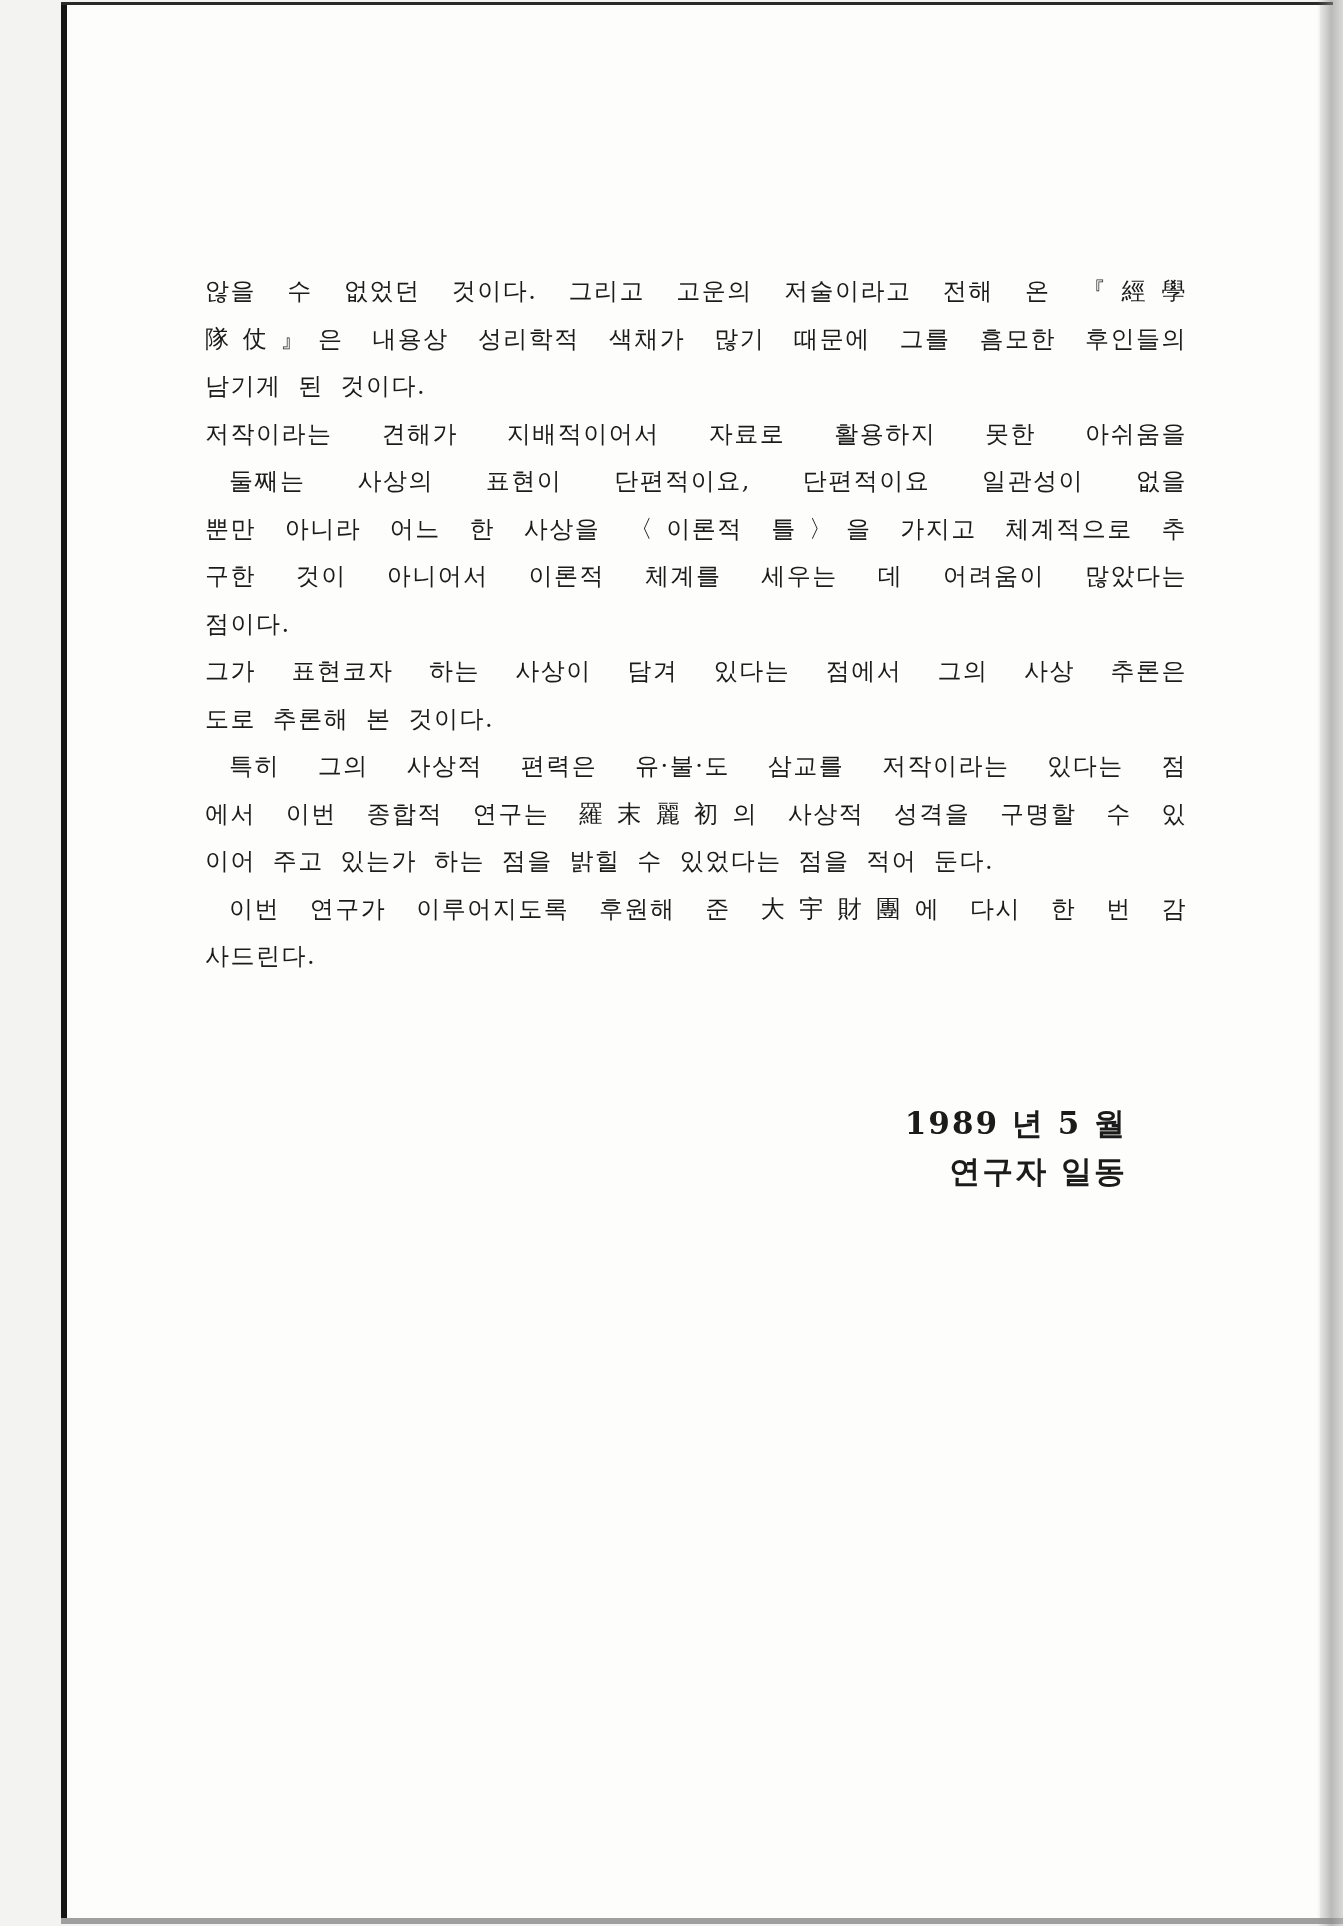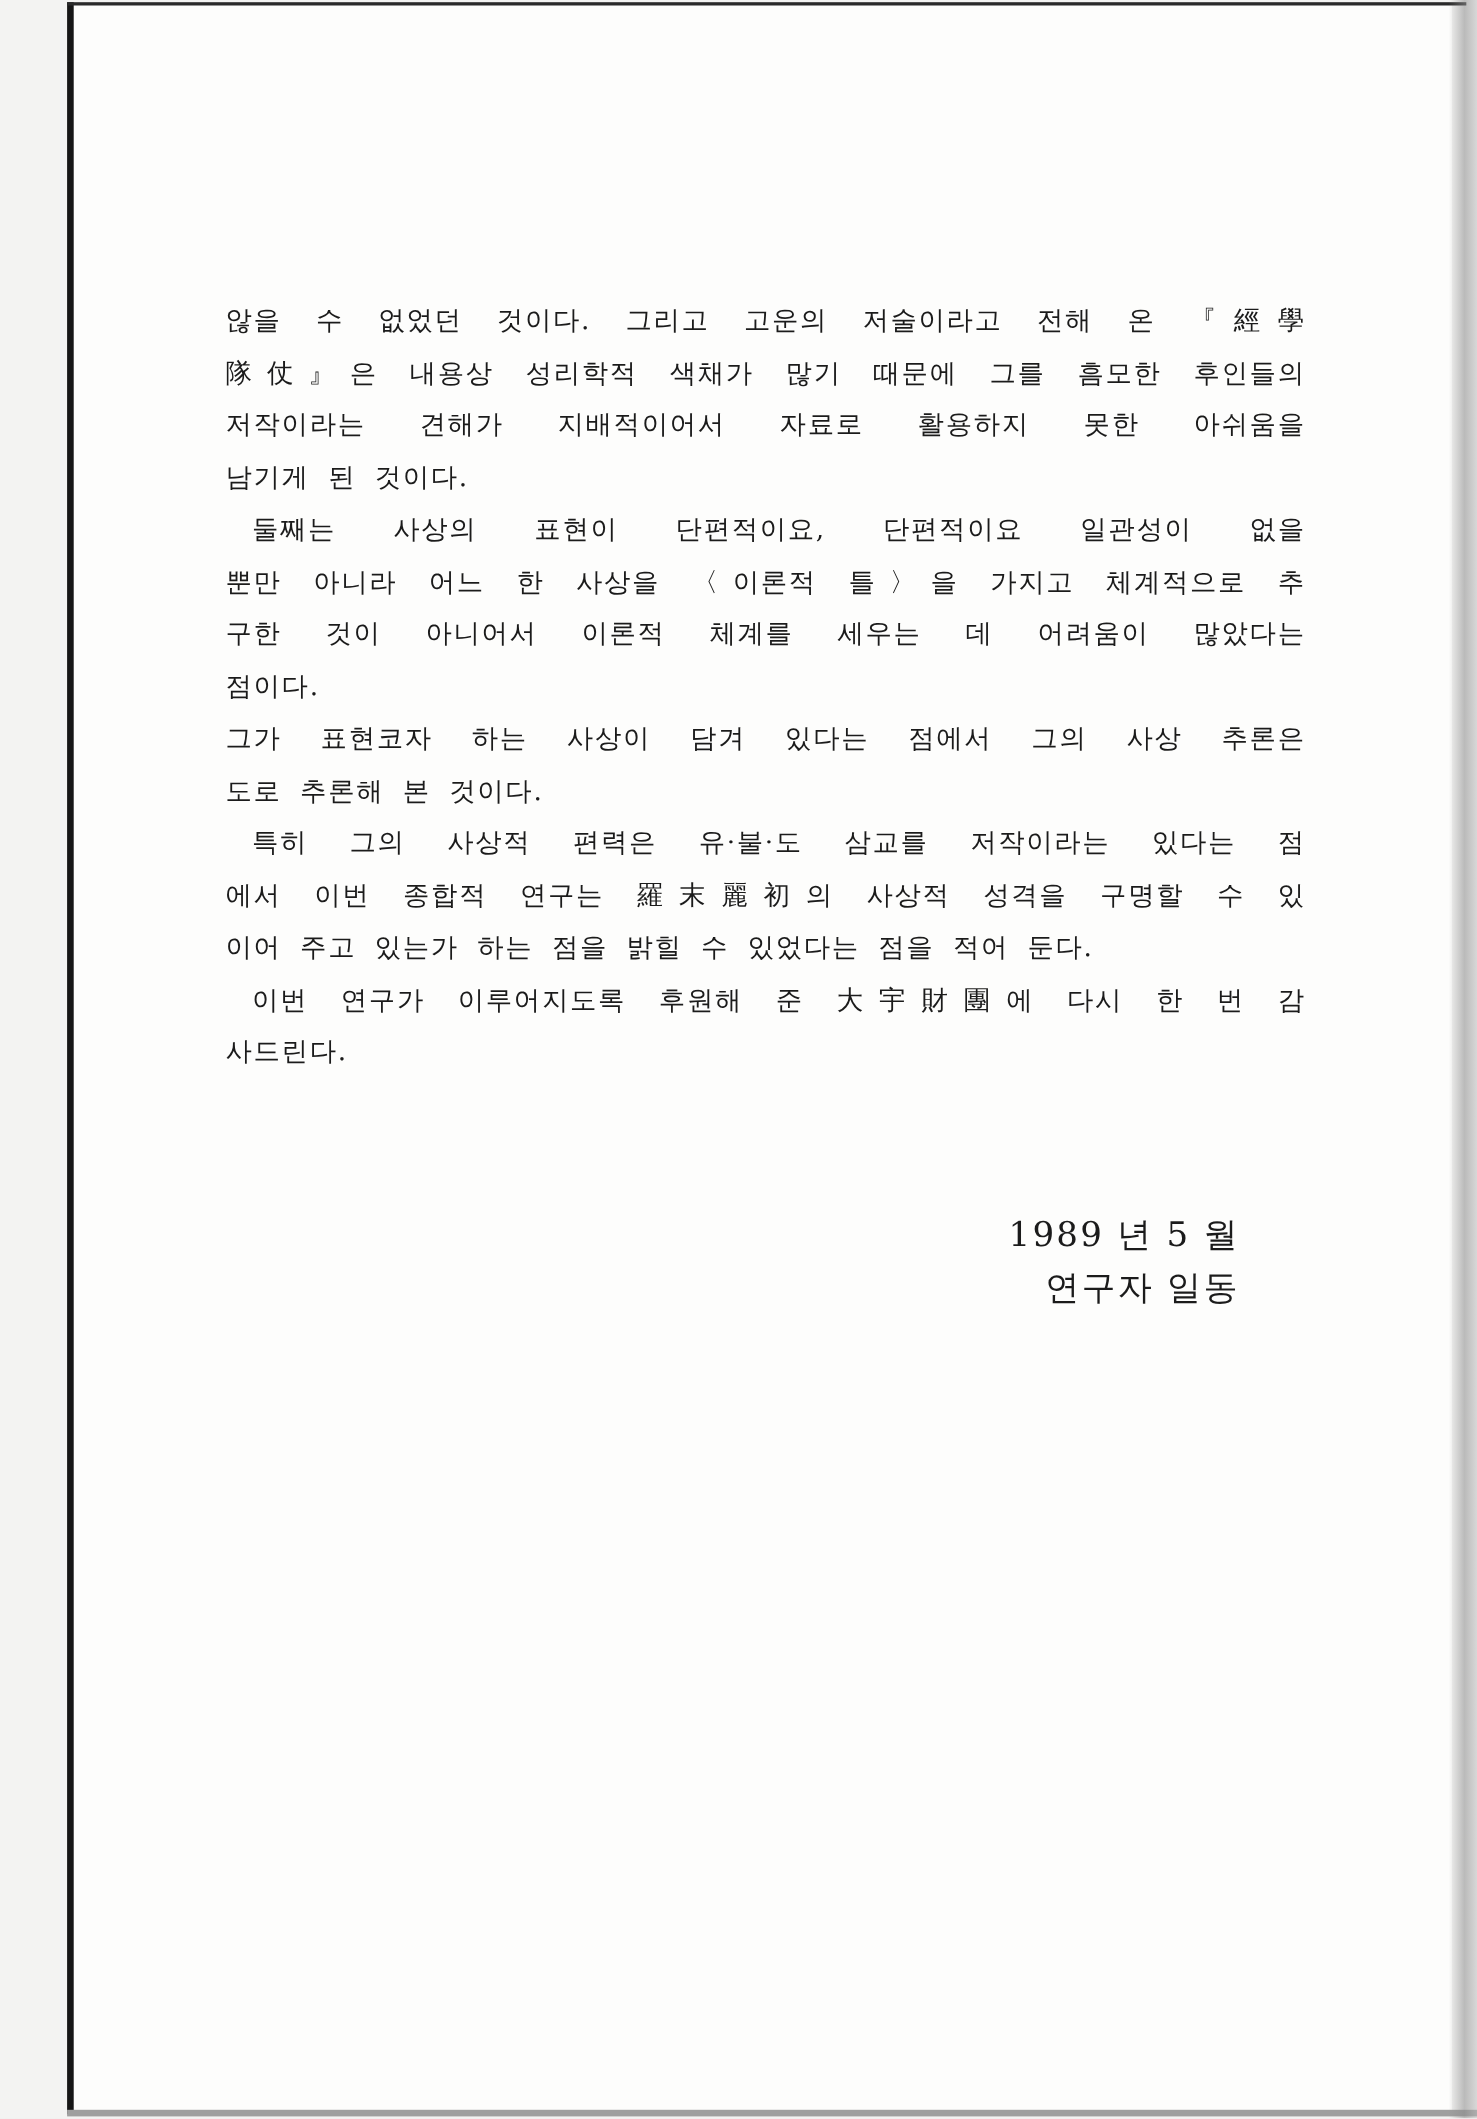--- a/index.html
+++ b/index.html
@@ -51,41 +51,42 @@
   .line.indent{text-indent:24px;}
   .sig{
     position:absolute;
     left:205px;top:1100px;width:982px;
     color:#1b1b1b;
     font-size:31px;
     line-height:47.5px;
     letter-spacing:2px;
     text-align:right;
     padding-right:0;
+    font-weight:bold;
   }
   .sig .sig-line{margin-right:60px;}
 </style>
 </head>
 <body>
 
 <div class="scan">
 
   <div class="page"></div>
   <div class="edge-left"></div>
   <div class="edge-top"></div>
   <div class="edge-bottom"></div>
   <div class="edge-right-shadow"></div>
 
   <div class="text-block">
 
     <div class="para">
       <div class="line j">않을 수 없었던 것이다.  그리고 고운의 저술이라고 전해 온 『經學</div>
       <div class="line j">隊仗』은 내용상 성리학적 색채가 많기 때문에 그를 흠모한 후인들의</div>
+      <div class="line">남기게 된 것이다.</div>
       <div class="line j">저작이라는 견해가 지배적이어서 자료로 활용하지 못한 아쉬움을</div>
-      <div class="line">남기게 된 것이다.</div>
     </div>
 
     <div class="para">
       <div class="line j indent">둘째는 사상의 표현이 단편적이요, 단편적이요 일관성이 없을</div>
       <div class="line j">뿐만 아니라 어느 한 사상을 〈이론적 틀〉을 가지고 체계적으로 추</div>
       <div class="line j">구한 것이 아니어서 이론적 체계를 세우는 데 어려움이 많았다는</div>
       <div class="line">점이다.</div>
     </div>
 
     <div class="para">

